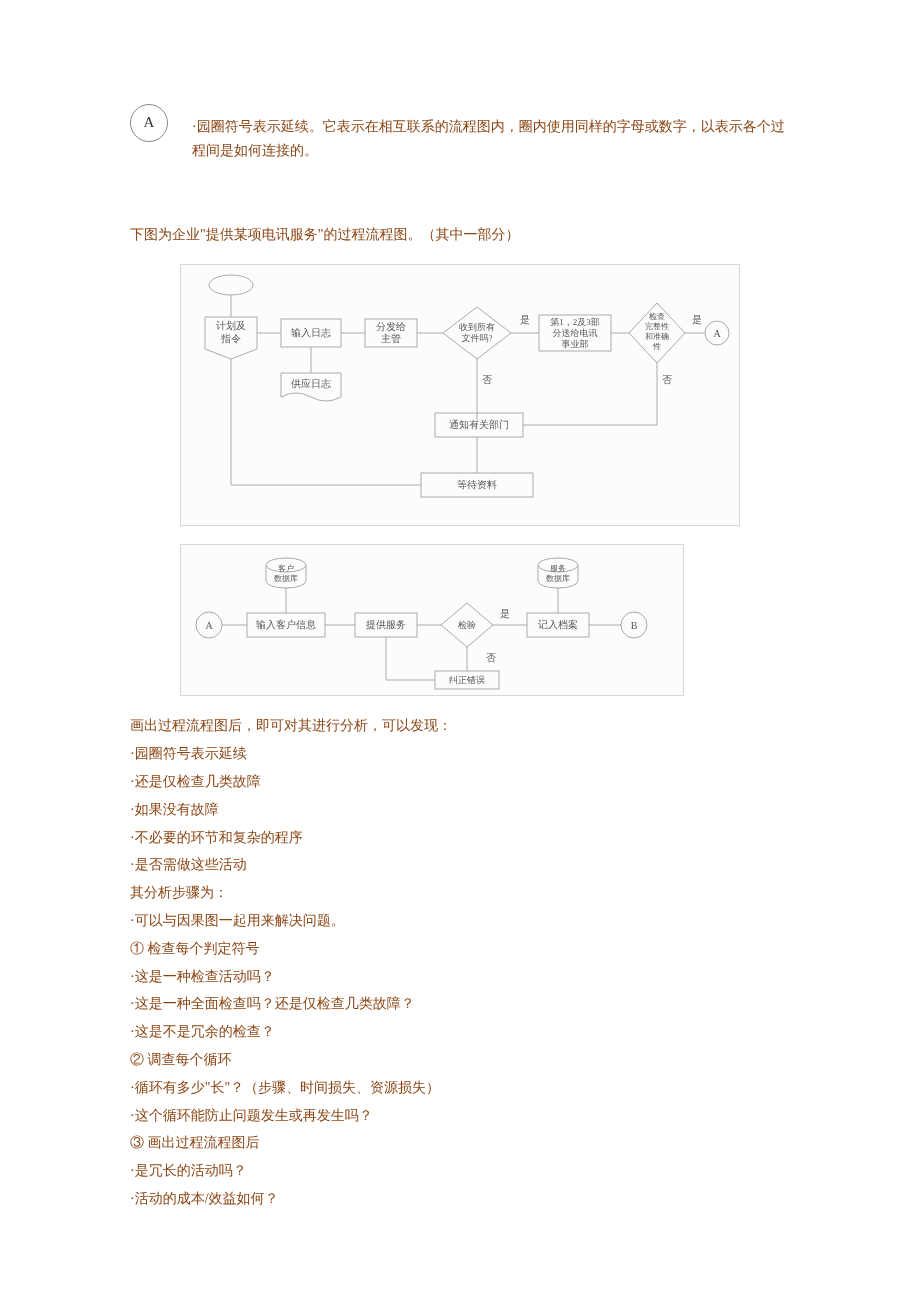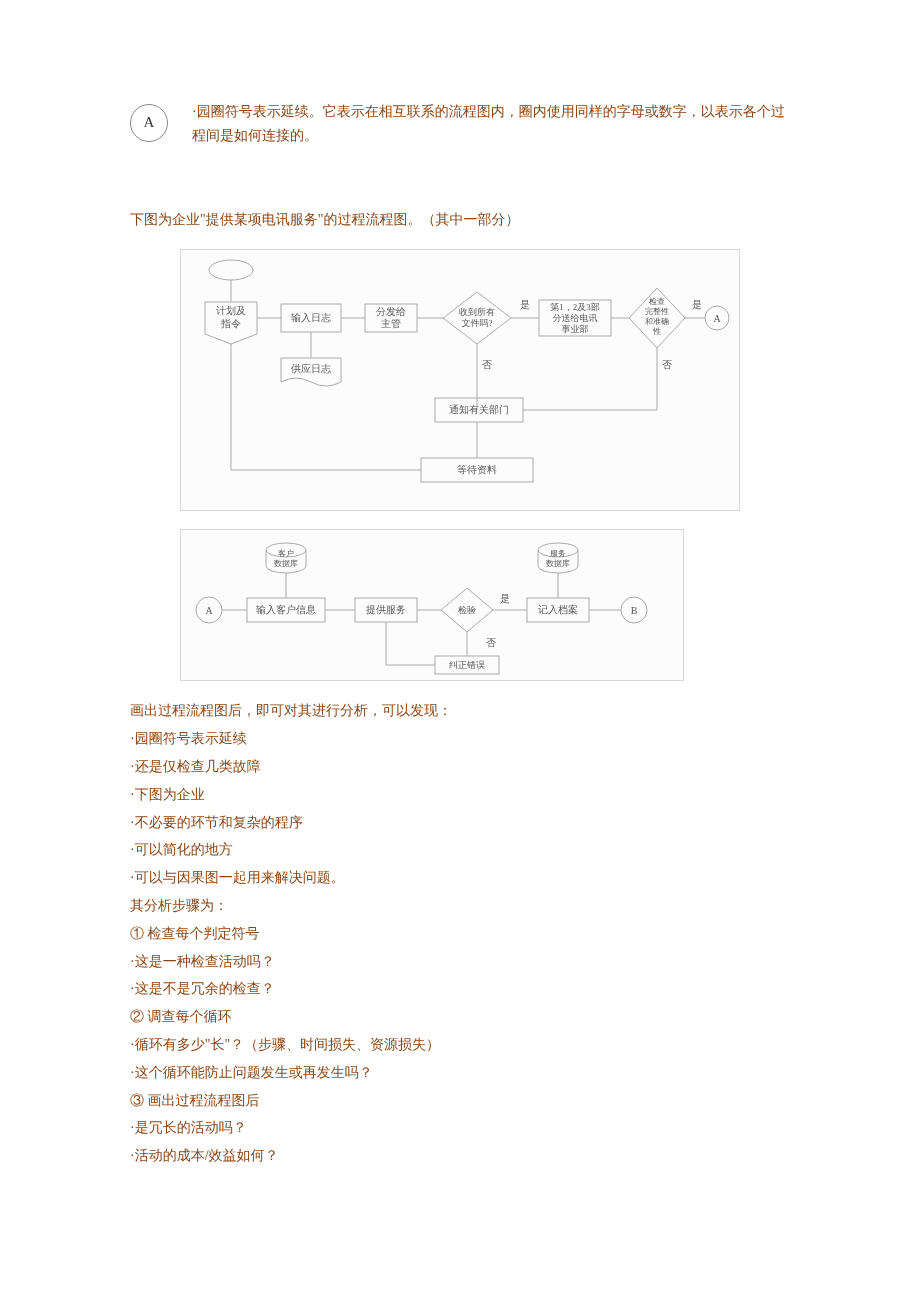--- a/index.html
+++ b/index.html
@@ -27,20 +27,21 @@
     align-items: center;
     justify-content: center;
     font-family: "Times New Roman", serif;
     font-size: 15px;
     color: #333;
     flex-shrink: 0;
     margin-top: 4px;
   }
   .intro-text {
     flex: 1;
+    margin-top: 15px;
   }
   .caption {
     margin-bottom: 18px;
   }
   .flowchart {
     border: 1px solid #d8d8d8;
     background: #fcfcfc;
     margin: 0 30px 18px 50px;
     display: block;
   }
@@ -168,27 +169,28 @@
     <text x="286" y="138" font-size="9">纠正错误</text>
     <text x="324" y="72">是</text>
     <text x="310" y="116">否</text>
   </g>
 </svg>
 
 <div class="body-text">
   <p>画出过程流程图后，即可对其进行分析，可以发现：</p>
   <p>·园圈符号表示延续</p>
   <p>·还是仅检查几类故障</p>
-  <p>·下图为企业</p>
+  <p>·如果没有故障</p>
   <p>·不必要的环节和复杂的程序</p>
-  <p>·可以简化的地方</p>
+  <p>·是否需做这些活动</p>
+  <p>其分析步骤为：</p>
   <p>·可以与因果图一起用来解决问题。</p>
-  <p>其分析步骤为：</p>
   <p>① 检查每个判定符号</p>
   <p>·这是一种检查活动吗？</p>
+  <p>·这是一种全面检查吗？还是仅检查几类故障？</p>
   <p>·这是不是冗余的检查？</p>
   <p>② 调查每个循环</p>
   <p>·循环有多少"长"？（步骤、时间损失、资源损失）</p>
   <p>·这个循环能防止问题发生或再发生吗？</p>
   <p>③ 画出过程流程图后</p>
   <p>·是冗长的活动吗？</p>
   <p>·活动的成本/效益如何？</p>
 </div>
 
 </body></html>

